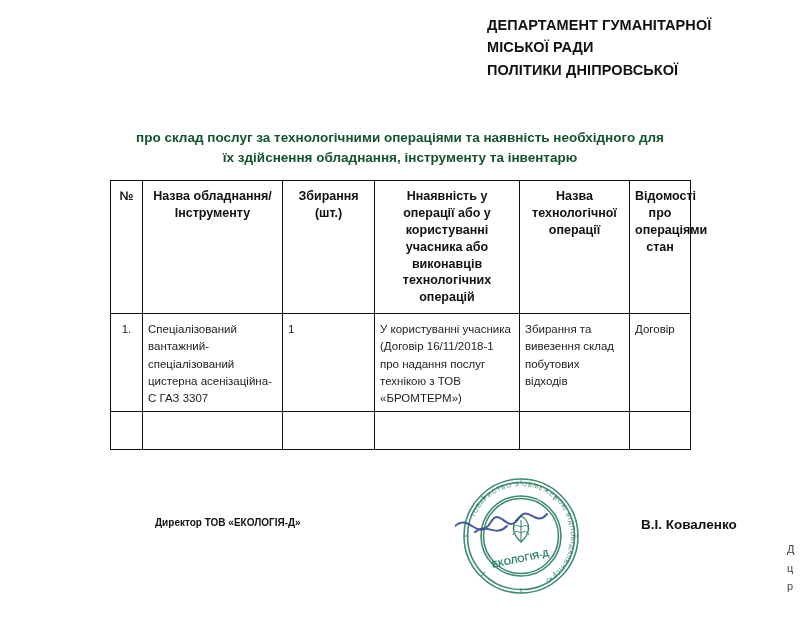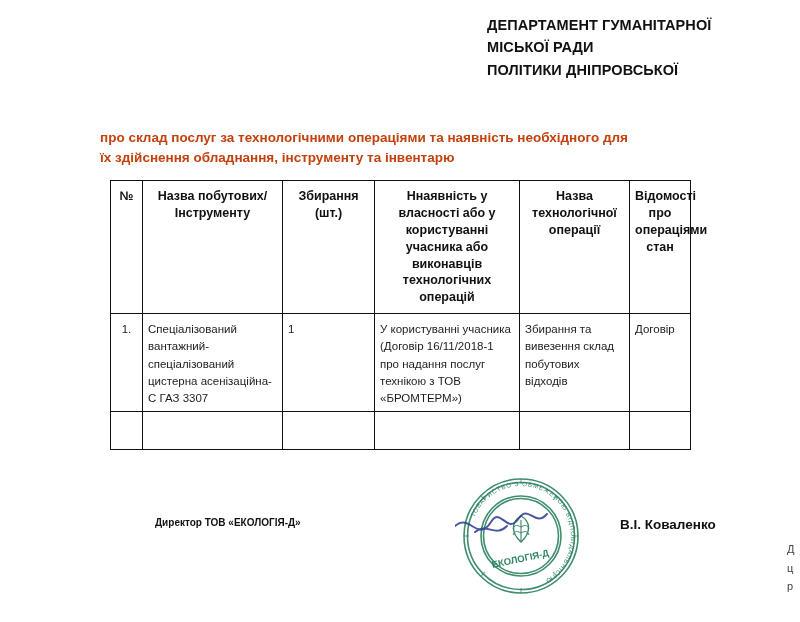--- a/index.html
+++ b/index.html
@@ -43,25 +43,25 @@
     font-size: 14.5px;
     font-weight: bold;
     letter-spacing: 0.6px;
     color: #111;
   }
   .doc-subtitle {
     position: absolute;
     left: 100px;
     top: 128px;
     width: 600px;
-    text-align: left;
+    text-align: center;
     font-size: 13.5px;
     font-weight: bold;
     line-height: 1.5;
-    color: #c2410c;
+    color: #14532d;
   }
   table.main-table {
     position: absolute;
     left: 110px;
     top: 180px;
     width: 580px;
     border-collapse: collapse;
     table-layout: fixed;
   }
   table.main-table th,
@@ -108,21 +108,21 @@
   .sign-left {
     position: absolute;
     left: 155px;
     top: 12px;
     font-size: 10px;
     font-weight: bold;
     color: #111;
   }
   .sign-right {
     position: absolute;
-    left: 620px;
+    left: 641px;
     top: 12px;
     font-size: 13.5px;
     font-weight: bold;
     color: #111;
     text-align: right;
   }
   .stamp {
     position: absolute;
     left: 455px;
     top: 470px;
@@ -164,23 +164,23 @@
       <col style="width:32px">
       <col style="width:140px">
       <col style="width:92px">
       <col style="width:145px">
       <col style="width:110px">
       <col style="width:61px">
     </colgroup>
     <thead>
       <tr>
         <th>№</th>
-        <th>Назва побутових/Інструменту</th>
+        <th>Назва обладнання/Інструменту</th>
         <th>Збирання (шт.)</th>
-        <th>Ннаявність у власності або у користуванні учасника або виконавців технологічних операцій</th>
+        <th>Ннаявність у операції або у користуванні учасника або виконавців технологічних операцій</th>
         <th>Назва технологічної операції</th>
         <th>Відомості про операціями стан</th>
       </tr>
     </thead>
     <tbody>
       <tr>
         <td class="c-num">1.</td>
         <td>Спеціалізований вантажний-спеціалізований цистерна асенізаційна-С ГАЗ 3307</td>
         <td class="c-qty">1</td>
         <td>У користуванні учасника (Договір 16/11/2018-1 про надання послуг технікою з ТОВ «БРОМТЕРМ»)</td>

